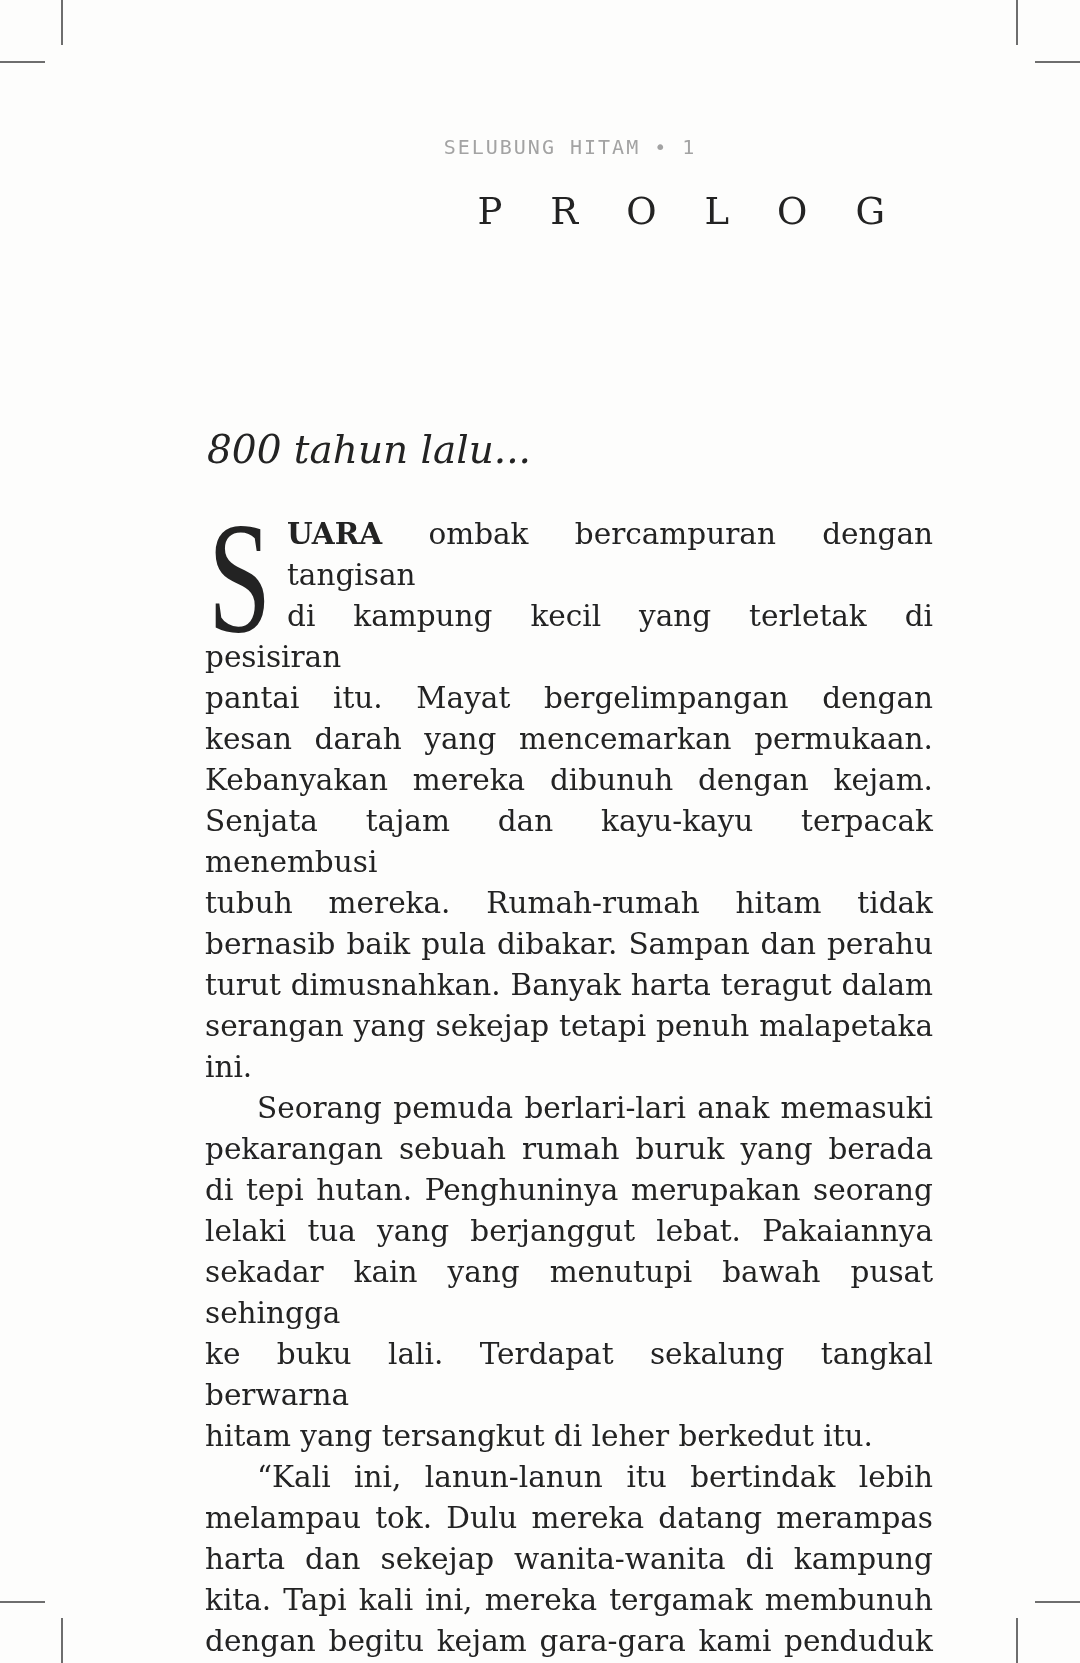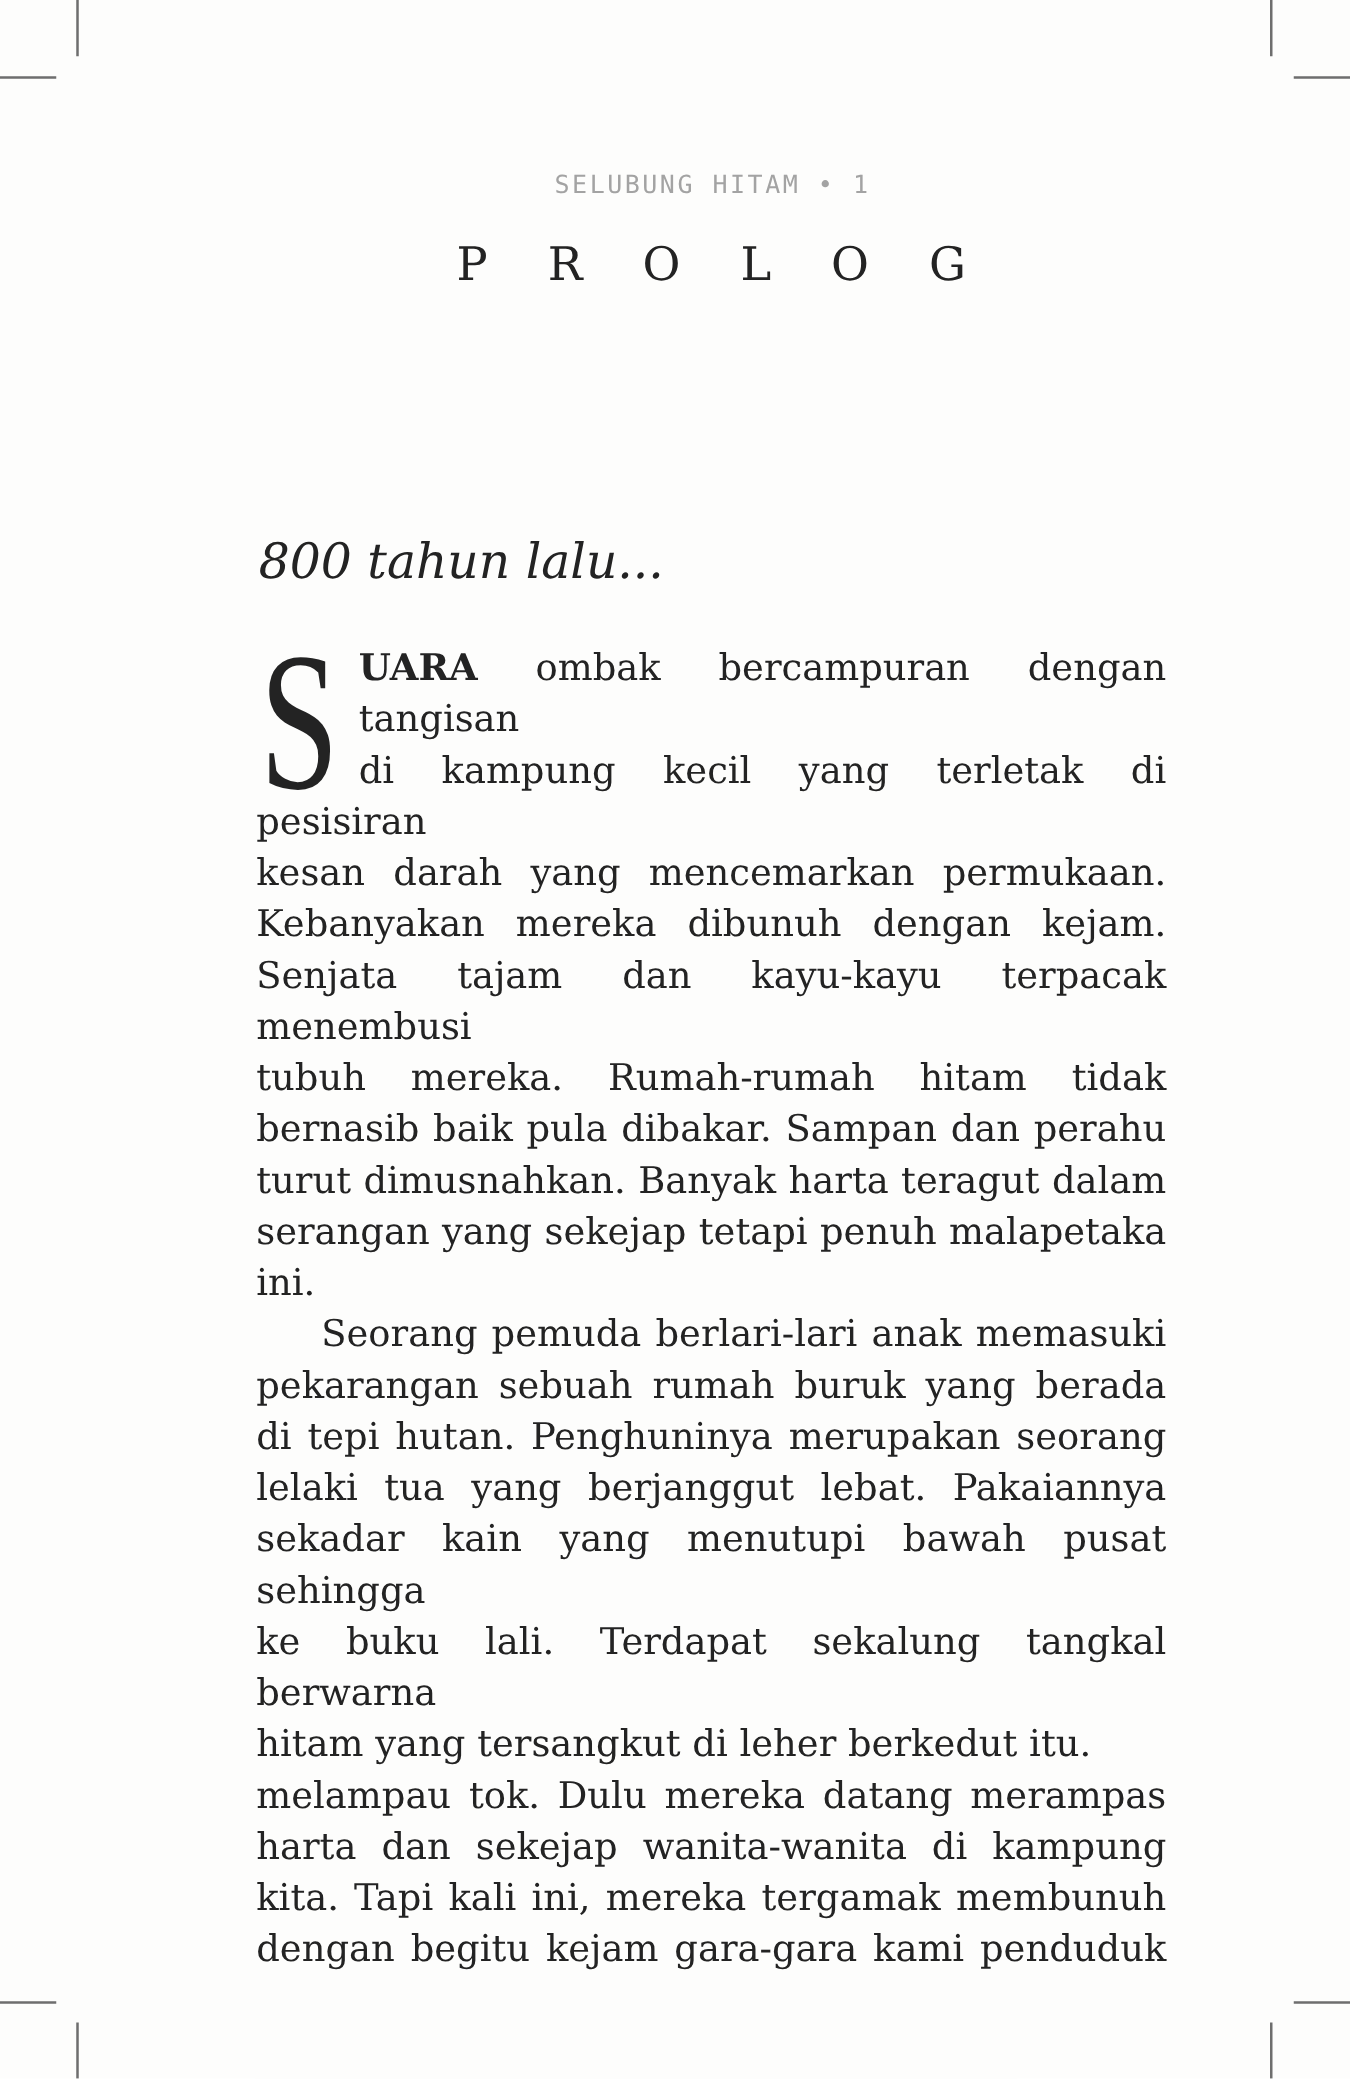--- a/index.html
+++ b/index.html
@@ -41,21 +41,21 @@
     font-size: 20px; line-height: 22px;
     letter-spacing: 2px; text-indent: 2px;
     color: var(--muted);
     white-space: nowrap;
   }
 
   
   .chapter-title {
     position: absolute;
     left: 205px; top: 192px; width: 728px;
-    text-align: center;
+    text-align: right;
     font-size: 37px; line-height: 40px;
     letter-spacing: 48px; text-indent: 48px;
     color: var(--ink);
     white-space: nowrap;
   }
 
   
   .epigraph {
     position: absolute;
     left: 207px; top: 430px;
@@ -110,39 +110,41 @@
 
   <div class="chapter-title">PROLOG</div>
 
   <div class="epigraph">800 tahun lalu...</div>
 
   <div class="body-text">
       <div class="paragraph">
         <span class="dropcap">S</span>
         <div class="line"><b>UARA</b> ombak bercampuran dengan tangisan</div>
         <div class="line">di kampung kecil yang terletak di pesisiran</div>
+        <div class="line">pantai itu. Mayat bergelimpangan dengan</div>
         <div class="line">kesan darah yang mencemarkan permukaan.</div>
         <div class="line">Kebanyakan mereka dibunuh dengan kejam.</div>
         <div class="line">Senjata tajam dan kayu-kayu terpacak menembusi</div>
         <div class="line">tubuh mereka. Rumah-rumah hitam tidak</div>
         <div class="line">bernasib baik pula dibakar. Sampan dan perahu</div>
         <div class="line">turut dimusnahkan. Banyak harta teragut dalam</div>
         <div class="line">serangan yang sekejap tetapi penuh malapetaka</div>
         <div class="line last">ini.</div>
       </div>
       <div class="paragraph">
         <div class="line indent">Seorang pemuda berlari-lari anak memasuki</div>
         <div class="line">pekarangan sebuah rumah buruk yang berada</div>
         <div class="line">di tepi hutan. Penghuninya merupakan seorang</div>
         <div class="line">lelaki tua yang berjanggut lebat. Pakaiannya</div>
         <div class="line">sekadar kain yang menutupi bawah pusat sehingga</div>
         <div class="line">ke buku lali. Terdapat sekalung tangkal berwarna</div>
         <div class="line last">hitam yang tersangkut di leher berkedut itu.</div>
       </div>
       <div class="paragraph">
+        <div class="line indent">“Kali ini, lanun-lanun itu bertindak lebih</div>
         <div class="line">melampau tok. Dulu mereka datang merampas</div>
         <div class="line">harta dan sekejap wanita-wanita di kampung</div>
         <div class="line">kita. Tapi kali ini, mereka tergamak membunuh</div>
         <div class="line">dengan begitu kejam gara-gara kami penduduk</div>
       </div>
     </div>
 
 </div>
 
 </body></html>

